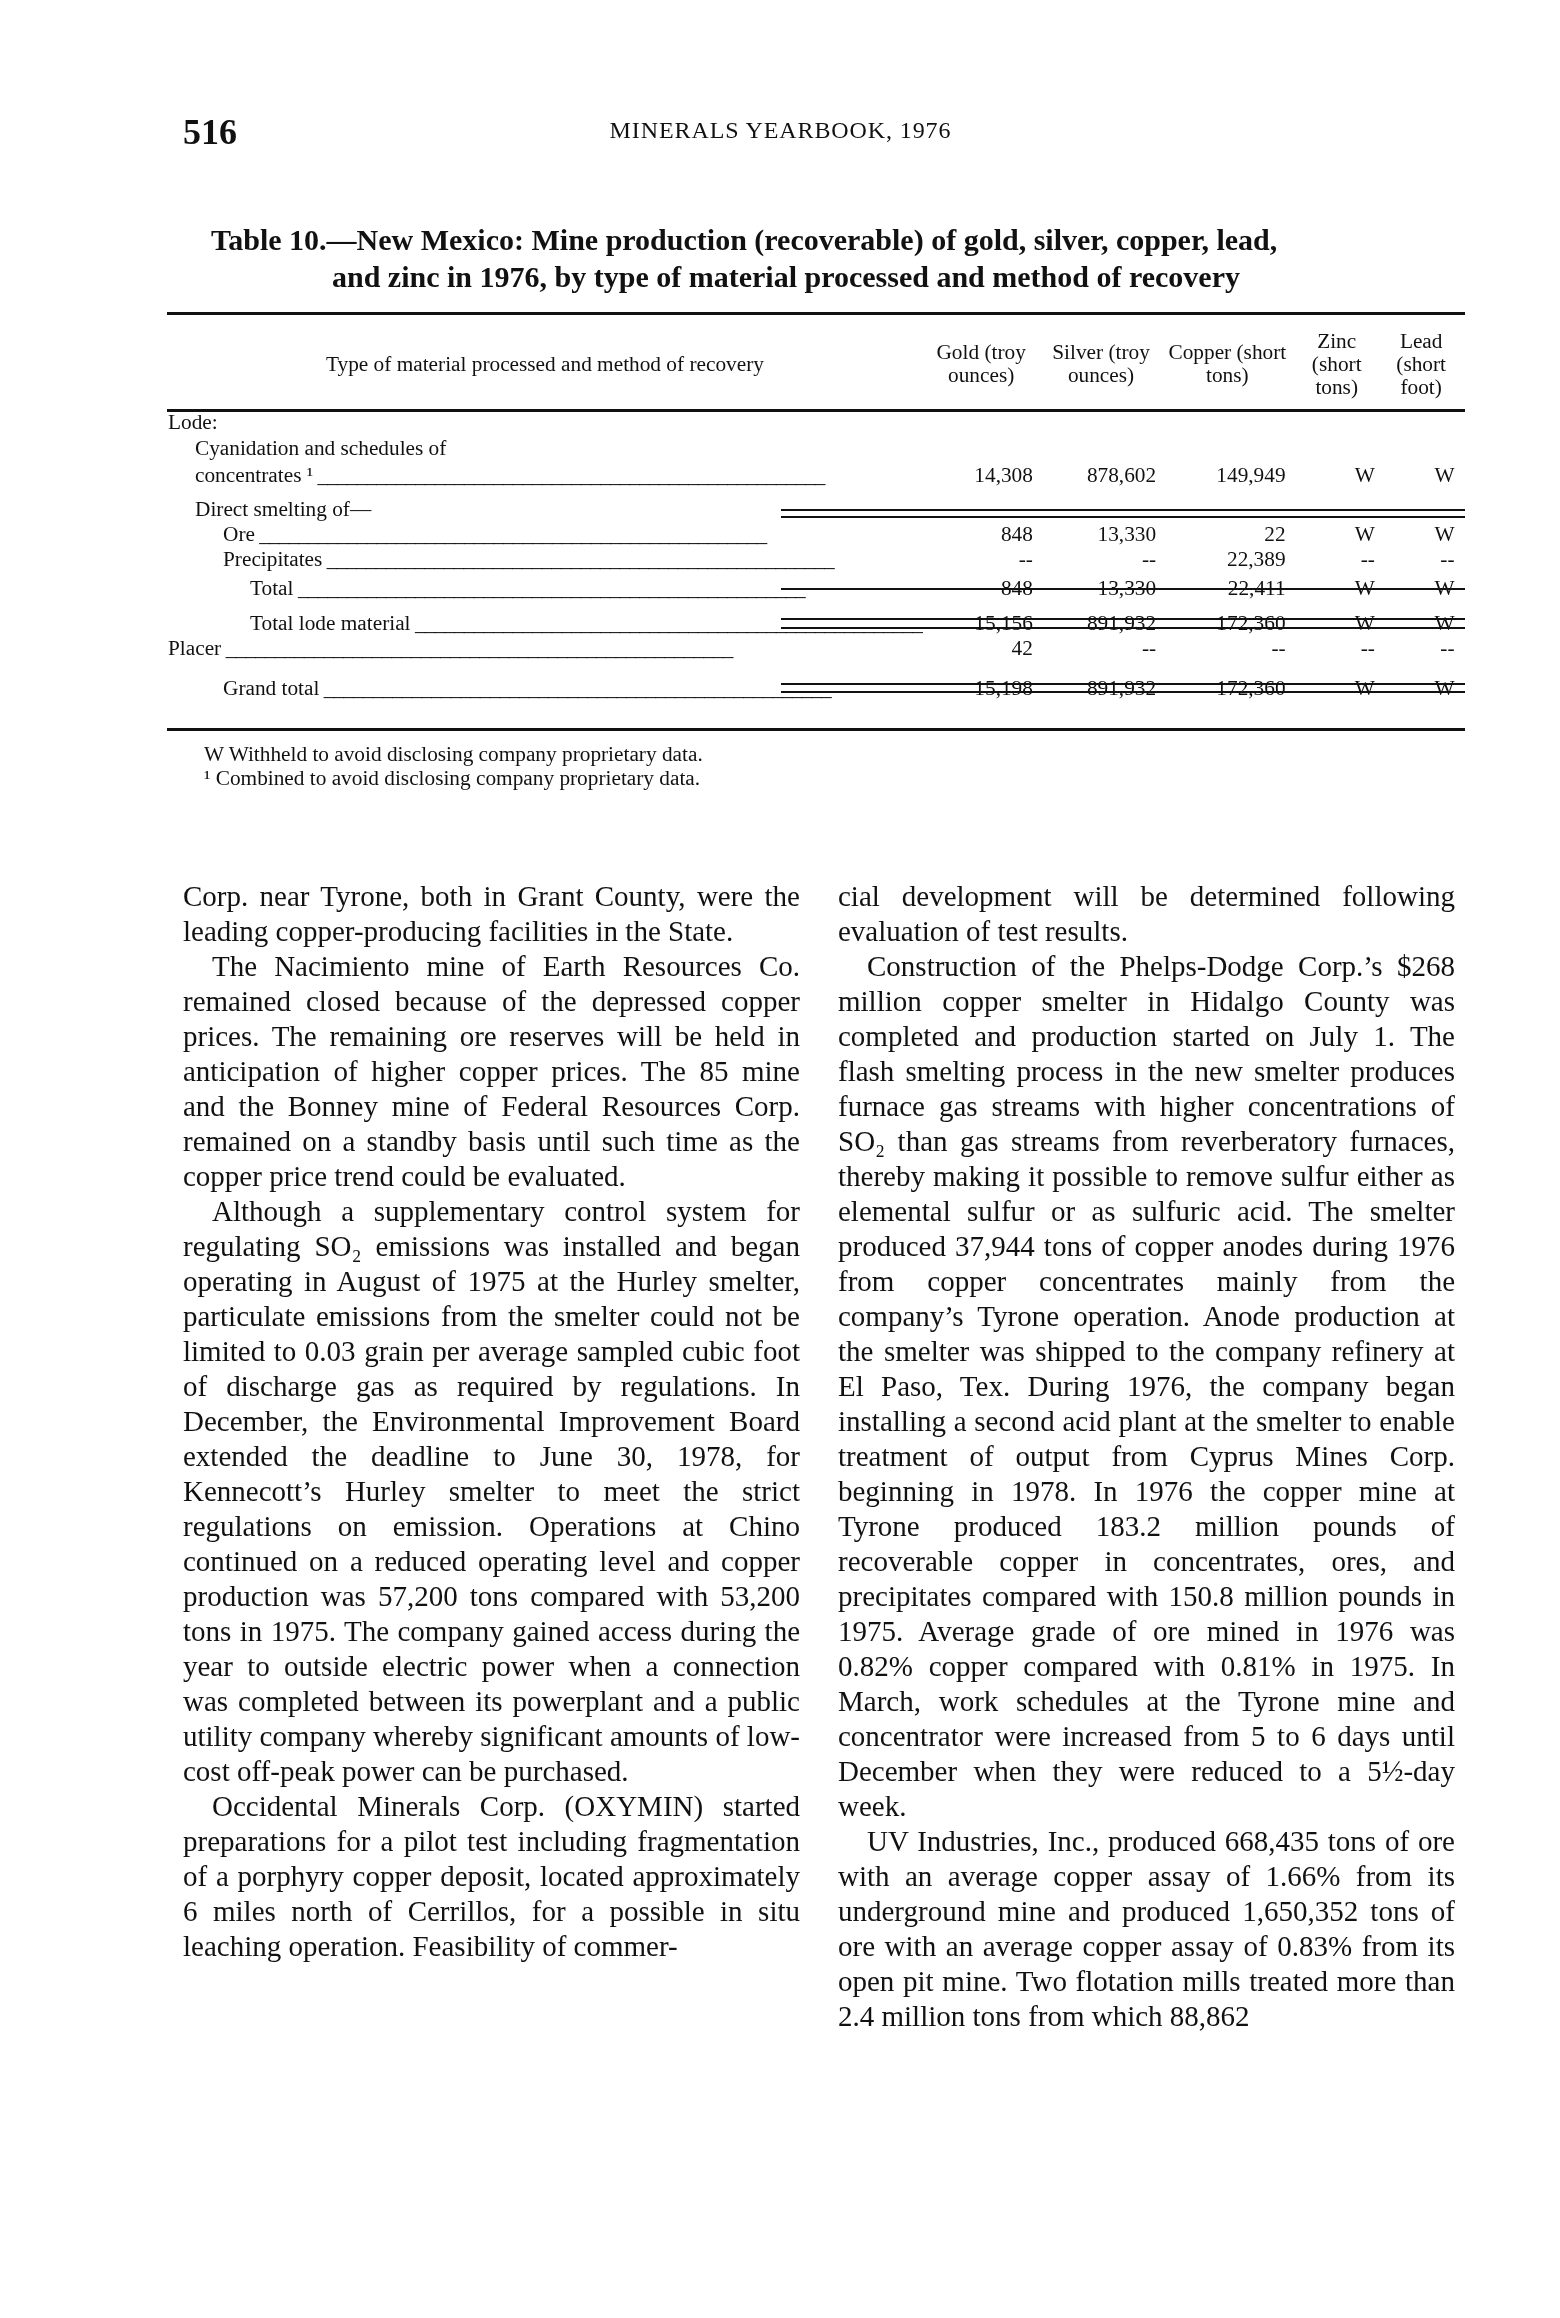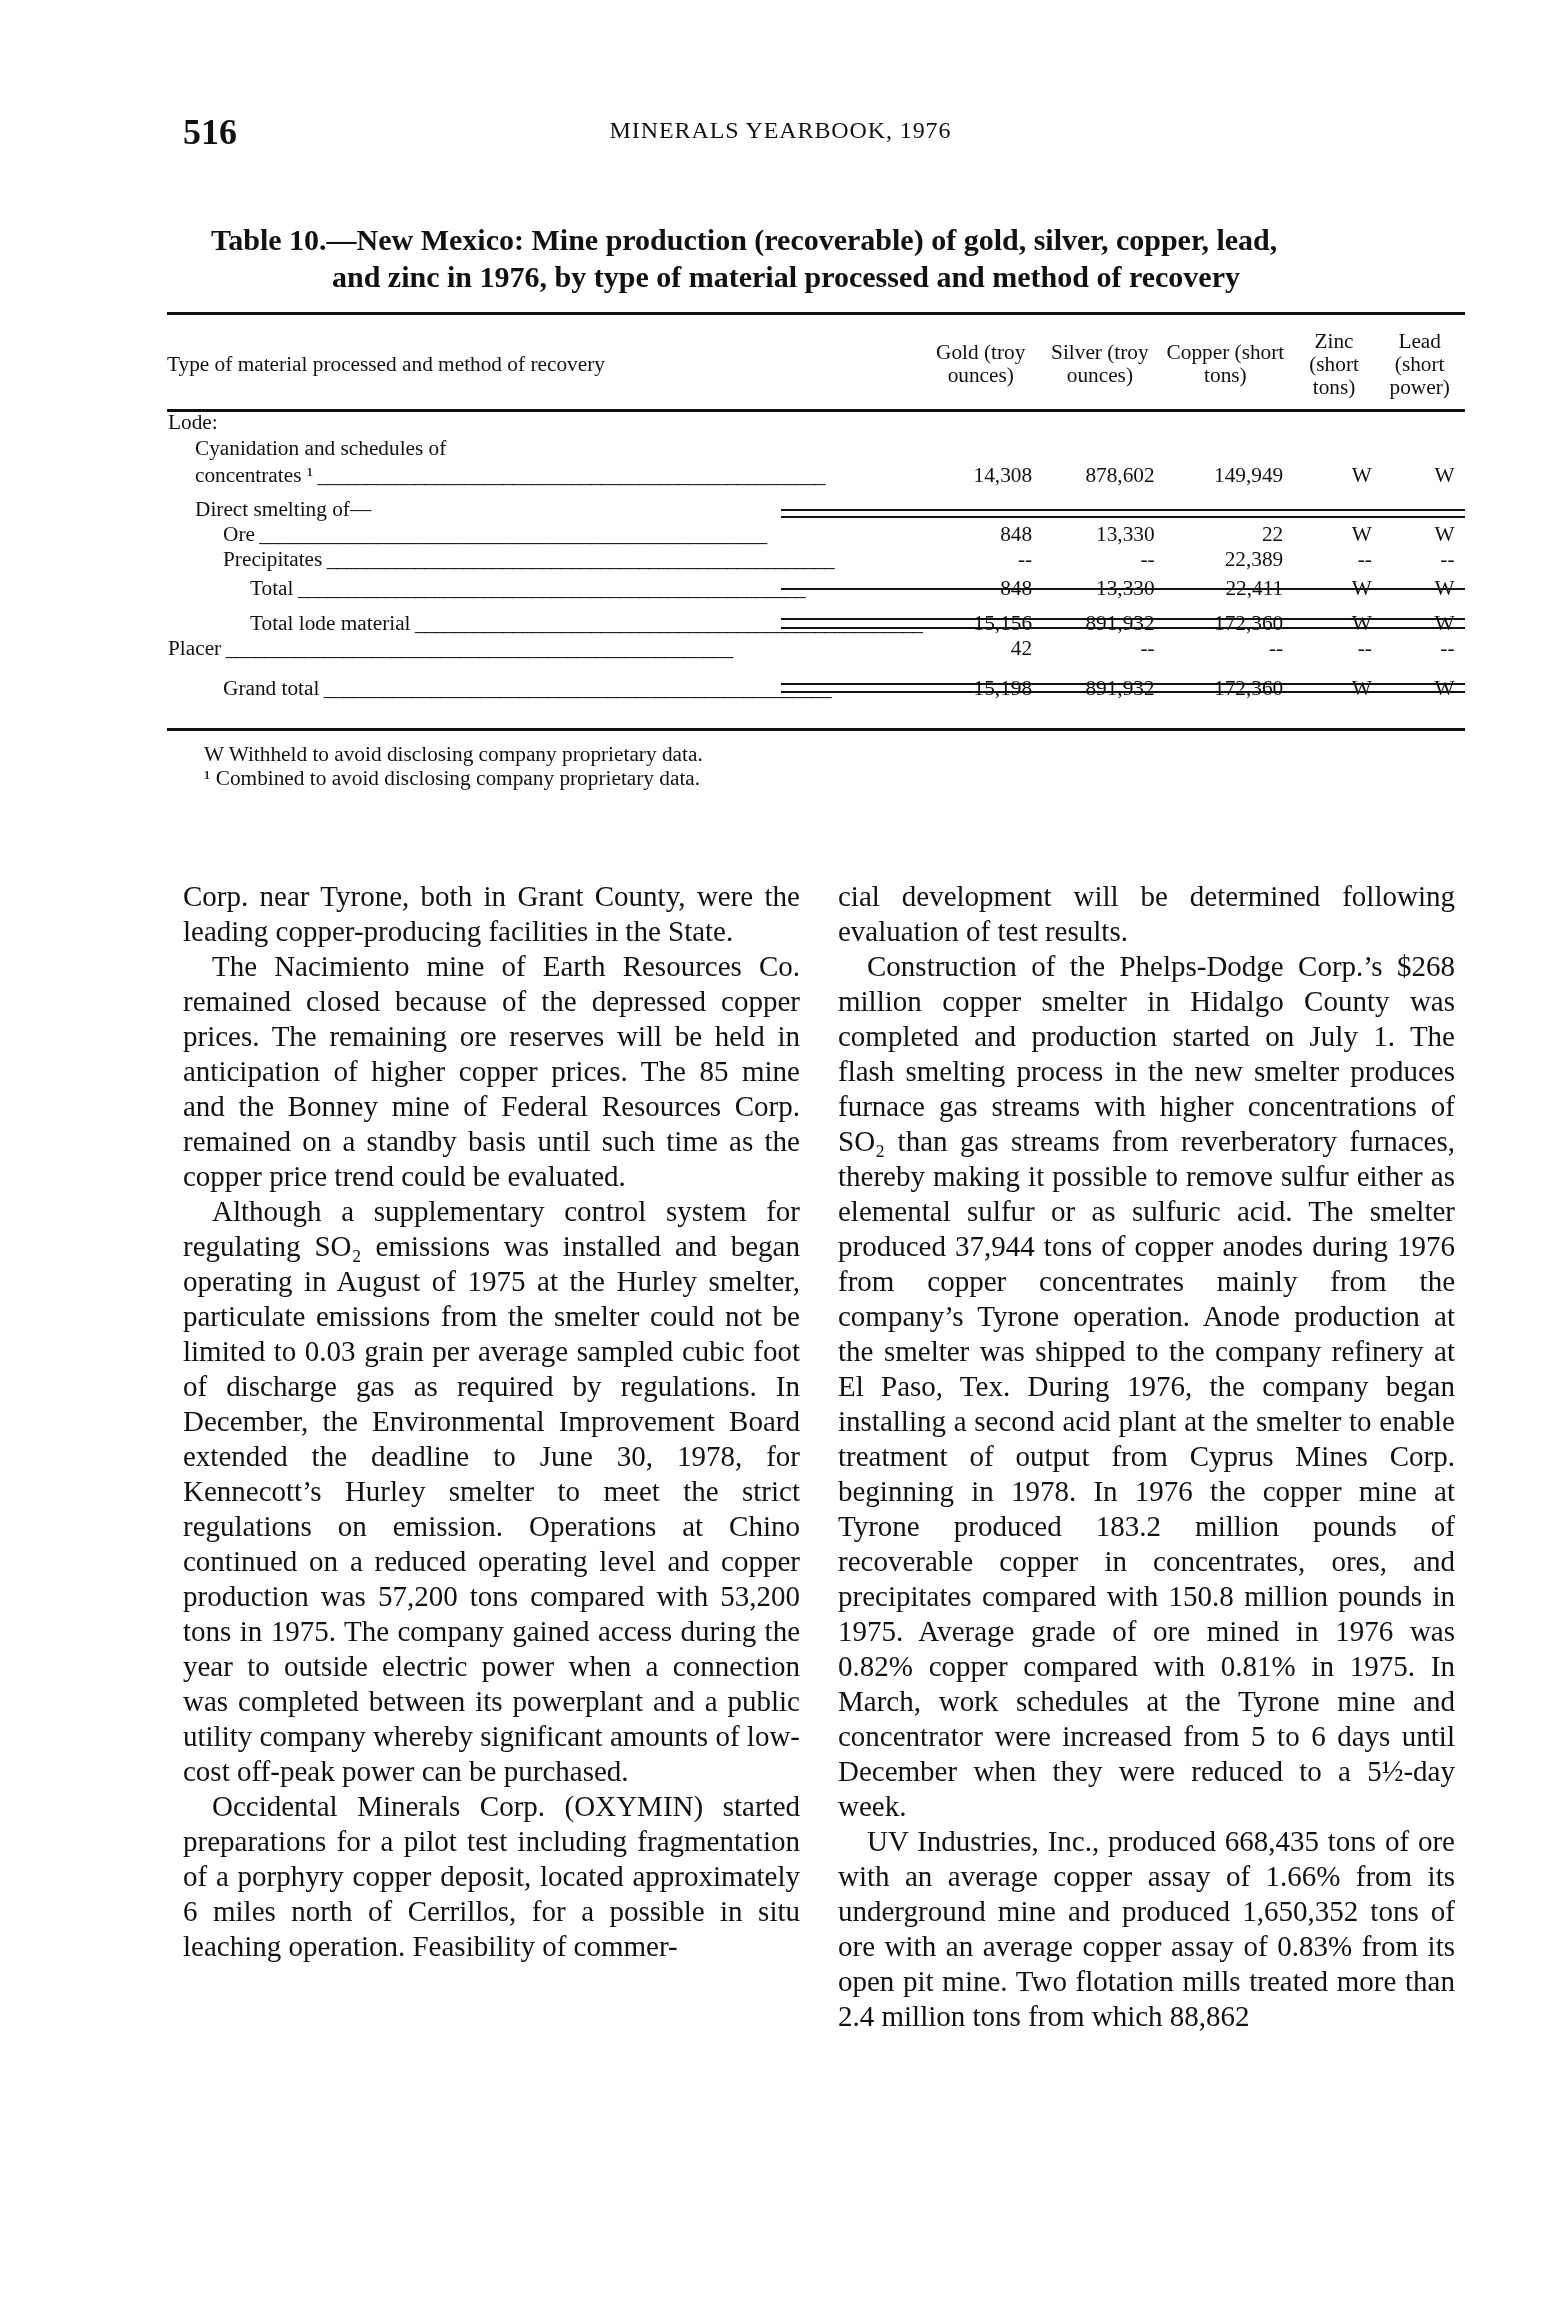--- a/index.html
+++ b/index.html
@@ -13,21 +13,21 @@
   .running-head { left: 0; width: 1561px; top: 117px; text-align: center; font-size: 24px; letter-spacing: 0.9px; }
   .table-title { left: 211px; width: 1280px; top: 221px; font-size: 30px; font-weight: bold; line-height: 37px; }
   .table-title .l2 { display: block; padding-left: 121px; }
   .rule { position: absolute; background: #111; }
   table.data {
     position: absolute; left: 167px; top: 320px; width: 1294px;
     border-collapse: collapse; font-size: 21.3px; line-height: 23px;
     font-family: "Liberation Serif", "DejaVu Serif", serif;
   }
   table.data th { font-weight: normal; vertical-align: middle; padding: 4.6px 0; }
-  th.stub { text-align: left; width: 607px; padding-right: 14px; }
+  th.stub { text-align: center; width: 607px; padding-right: 14px; }
   th.num { text-align: center; }
   td.label { white-space: nowrap; overflow: hidden; }
   td.num { text-align: right; padding-right: 6.5px; white-space: nowrap; }
   .leader::after { content: " ____________________________________________________"; letter-spacing: -0.9px; }
   .ind1 { padding-left: 28px; }
   .ind2 { padding-left: 56px; }
   .ind3 { padding-left: 83px; }
   .footnotes { left: 204px; top: 742px; font-size: 21.3px; line-height: 24px; }
   .col { position: absolute; top: 879px; width: 617px; font-size: 29px; line-height: 35px; text-align: justify; }
   .col.left { left: 183px; }
@@ -58,21 +58,21 @@
 <div class="rule" style="left:167px; top:728px; width:1298px; height:2.8px;"></div>
 
 <table class="data">
   <thead>
     <tr style="height:88px;">
       <th class="stub">Type of material processed and method of recovery</th>
       <th class="num" style="width:139px;">Gold (troy ounces)</th>
       <th class="num" style="width:144px;">Silver (troy ounces)</th>
       <th class="num" style="width:153px;">Copper (short tons)</th>
       <th class="num" style="width:107px;">Zinc (short tons)</th>
-      <th class="num" style="width:93px;">Lead (short power)</th>
+      <th class="num" style="width:93px;">Lead (short foot)</th>
     </tr>
   </thead>
   <tbody>
     <tr style="height:28px;">
       <td class="label">Lode:</td>
       <td></td>
         <td></td>
         <td></td>
         <td></td>
         <td></td>

